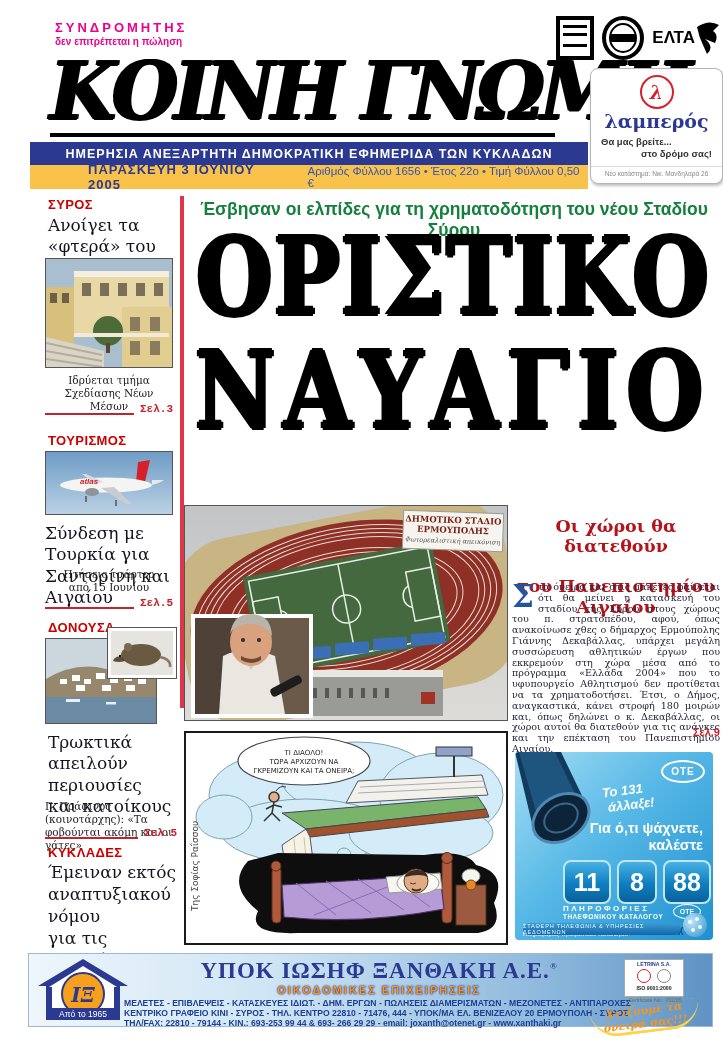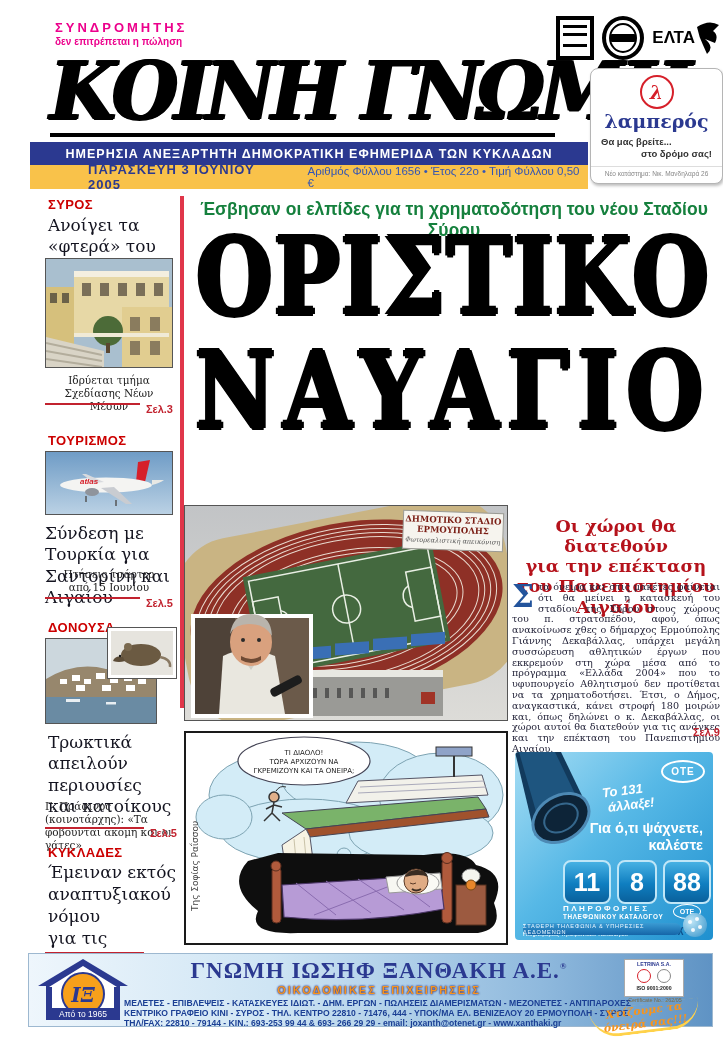--- a/index.html
+++ b/index.html
@@ -42,21 +42,21 @@
   .lamp-brand{color:#2b3990;font-family:"DejaVu Serif",serif;font-weight:bold;font-size:19px;margin-top:1px;}
   .lamp-l1{font-size:9.5px;font-weight:bold;color:#333;text-align:left;margin:4px 0 0 10px;}
   .lamp-l2{font-size:9.5px;font-weight:bold;color:#333;text-align:right;margin:1px 10px 0 0;}
   .lamp-f{font-size:6.5px;color:#888;margin-top:7px;border-top:1px solid #ddd;padding-top:3px;}
 
   
   .divider{left:180px;top:196px;width:4px;height:512px;background:#e0364a;}
   .sec-label{color:#cc0000;font-weight:bold;font-size:13px;letter-spacing:.4px;}
   .sec-head{font-family:"DejaVu Serif",serif;font-size:17px;line-height:1.25;color:#141420;}
   .sec-cap{font-family:"DejaVu Serif",serif;font-size:10.5px;line-height:1.25;color:#222;text-align:center;}
-  .pageref{display:flex;align-items:flex-start;}
+  .pageref{display:flex;align-items:flex-end;font-family:Liberation Mono, monospace;}
   .pageref .line{flex:1;height:2px;background:#c2232f;margin-right:6px;}
   .pageref .pg{color:#c2232f;font-weight:bold;font-size:11px;}
   .photo-frame{border:1px solid #555;box-sizing:border-box;overflow:hidden;background:#f97316;}
 
   
   .kicker{left:190px;top:199px;width:528px;text-align:center;color:#15803d;font-weight:bold;font-size:17.5px;}
   .bighead{left:187px;width:532px;text-align:center;color:#000;
     font-family:"DejaVu Serif",serif;font-weight:bold;line-height:.95;white-space:nowrap;
     text-shadow:2px 0 #000,-2px 0 #000,0 1.5px #000,0 -1.5px #000;
     transform:scaleY(1.22);transform-origin:top center;}
@@ -372,21 +372,21 @@
         <path d="M56,150 Q66,156 76,150 L76,154 Q66,160 56,154 Z" fill="#6e4a34"></path>
         <circle cx="58" cy="134" r="2" fill="#2a2a2a"></circle>
           <circle cx="74" cy="134" r="2" fill="#2a2a2a"></circle>
         <rect x="84" y="176" width="34" height="9" rx="4" transform="rotate(-28 100 180)" fill="#1d1d1d"></rect>
       </g>
     </svg>
   </div>
 
   <div class="abs subhead">
     <span>Οι χώροι θα διατεθούν</span><br>
-    <span>για την επέκταση</span><br>
+    <br>
     <span>του Πανεπιστημίου Αιγαίου</span>
   </div>
   <div class="abs bodytext">
     <span class="dropcap">Σ</span>
     <span>τα όνειρα και στις μακέτες φαίνεται ότι θα μείνει η κατασκευή του σταδίου της Σύρου στους χώρους του π. στρατοπέδου, αφού, όπως ανακοίνωσε χθες ο δήμαρχος Ερμούπολης Γιάννης Δεκαβάλλας, υπάρχει μεγάλη συσσώρευση αθλητικών έργων που εκκρεμούν στη χώρα μέσα από το πρόγραμμα «Ελλάδα 2004» που το υφυπουργείο Αθλητισμού δεν προτίθεται να τα χρηματοδοτήσει. Έτσι, ο Δήμος, αναγκαστικά, κάνει στροφή 180 μοιρών και, όπως δηλώνει ο κ. Δεκαβάλλας, οι χώροι αυτοί θα διατεθούν για τις ανάγκες και την επέκταση του Πανεπιστημίου Αιγαίου.</span>
   </div>
   <div class="abs mainpage-ref">Σελ.9</div>
 
   <div class="abs cartoon">
     <svg width="320" height="210" viewBox="0 0 320 210">
@@ -486,21 +486,21 @@
   <div class="abs xan">
     <svg class="abs" style="left:8px;top:4px" width="92" height="66" viewBox="0 0 92 66">
       <polygon points="46,1 91,28 83,28 83,62 9,62 9,28 1,28" fill="#2b3990"></polygon>
       <polygon points="46,8 80,29 77,29 77,58 15,58 15,29 12,29" fill="#ffffff"></polygon>
       <circle cx="46" cy="36" r="21" fill="#f7a01b" stroke="#2b3990" stroke-width="2"></circle>
       <text x="46" y="44" text-anchor="middle" font-family="DejaVu Serif,serif" font-style="italic" font-weight="bold" font-size="20" fill="#2b3990">ΙΞ</text>
       <rect x="13" y="50" width="66" height="12" fill="#2b3990"></rect>
       <text x="46" y="59" text-anchor="middle" font-family="Liberation Sans,sans-serif" font-size="8.5" fill="#ffffff">Από το 1965</text>
     </svg>
     <div class="xan-title">
-      <span>ΓΝΩΜΗ ΙΩΣΗΦ ΞΑΝΘΑΚΗ Α.Ε.</span><sup style="font-size:9px">®</sup>
+      <span>ΥΠΟΚ ΙΩΣΗΦ ΞΑΝΘΑΚΗ Α.Ε.</span><sup style="font-size:9px">®</sup>
     </div>
     <div class="xan-sub">ΟΙΚΟΔΟΜΙΚΕΣ ΕΠΙΧΕΙΡΗΣΕΙΣ</div>
     <div class="xan-l xan-l1">ΜΕΛΕΤΕΣ - ΕΠΙΒΛΕΨΕΙΣ - ΚΑΤΑΣΚΕΥΕΣ ΙΔΙΩΤ. - ΔΗΜ. ΕΡΓΩΝ - ΠΩΛΗΣΕΙΣ ΔΙΑΜΕΡΙΣΜΑΤΩΝ - ΜΕΖΟΝΕΤΕΣ - ΑΝΤΙΠΑΡΟΧΕΣ</div>
     <div class="xan-l xan-l2">ΚΕΝΤΡΙΚΟ ΓΡΑΦΕΙΟ ΚΙΝΙ - ΣΥΡΟΣ - ΤΗΛ. ΚΕΝΤΡΟ 22810 - 71476, 444 - ΥΠΟΚ/ΜΑ ΕΛ. ΒΕΝΙΖΕΛΟΥ 20 ΕΡΜΟΥΠΟΛΗ - ΣΥΡΟΣ</div>
     <div class="xan-l xan-l3">ΤΗΛ/FAX: 22810 - 79144 - ΚΙΝ.: 693-253 99 44 &amp; 693- 266 29 29 - email: joxanth@otenet.gr - www.xanthaki.gr</div>
     <div class="xan-cert">
       <div class="c1">LETRINA S.A.</div>
       <div class="logos">
           <i class="r"></i>
           <i></i>

